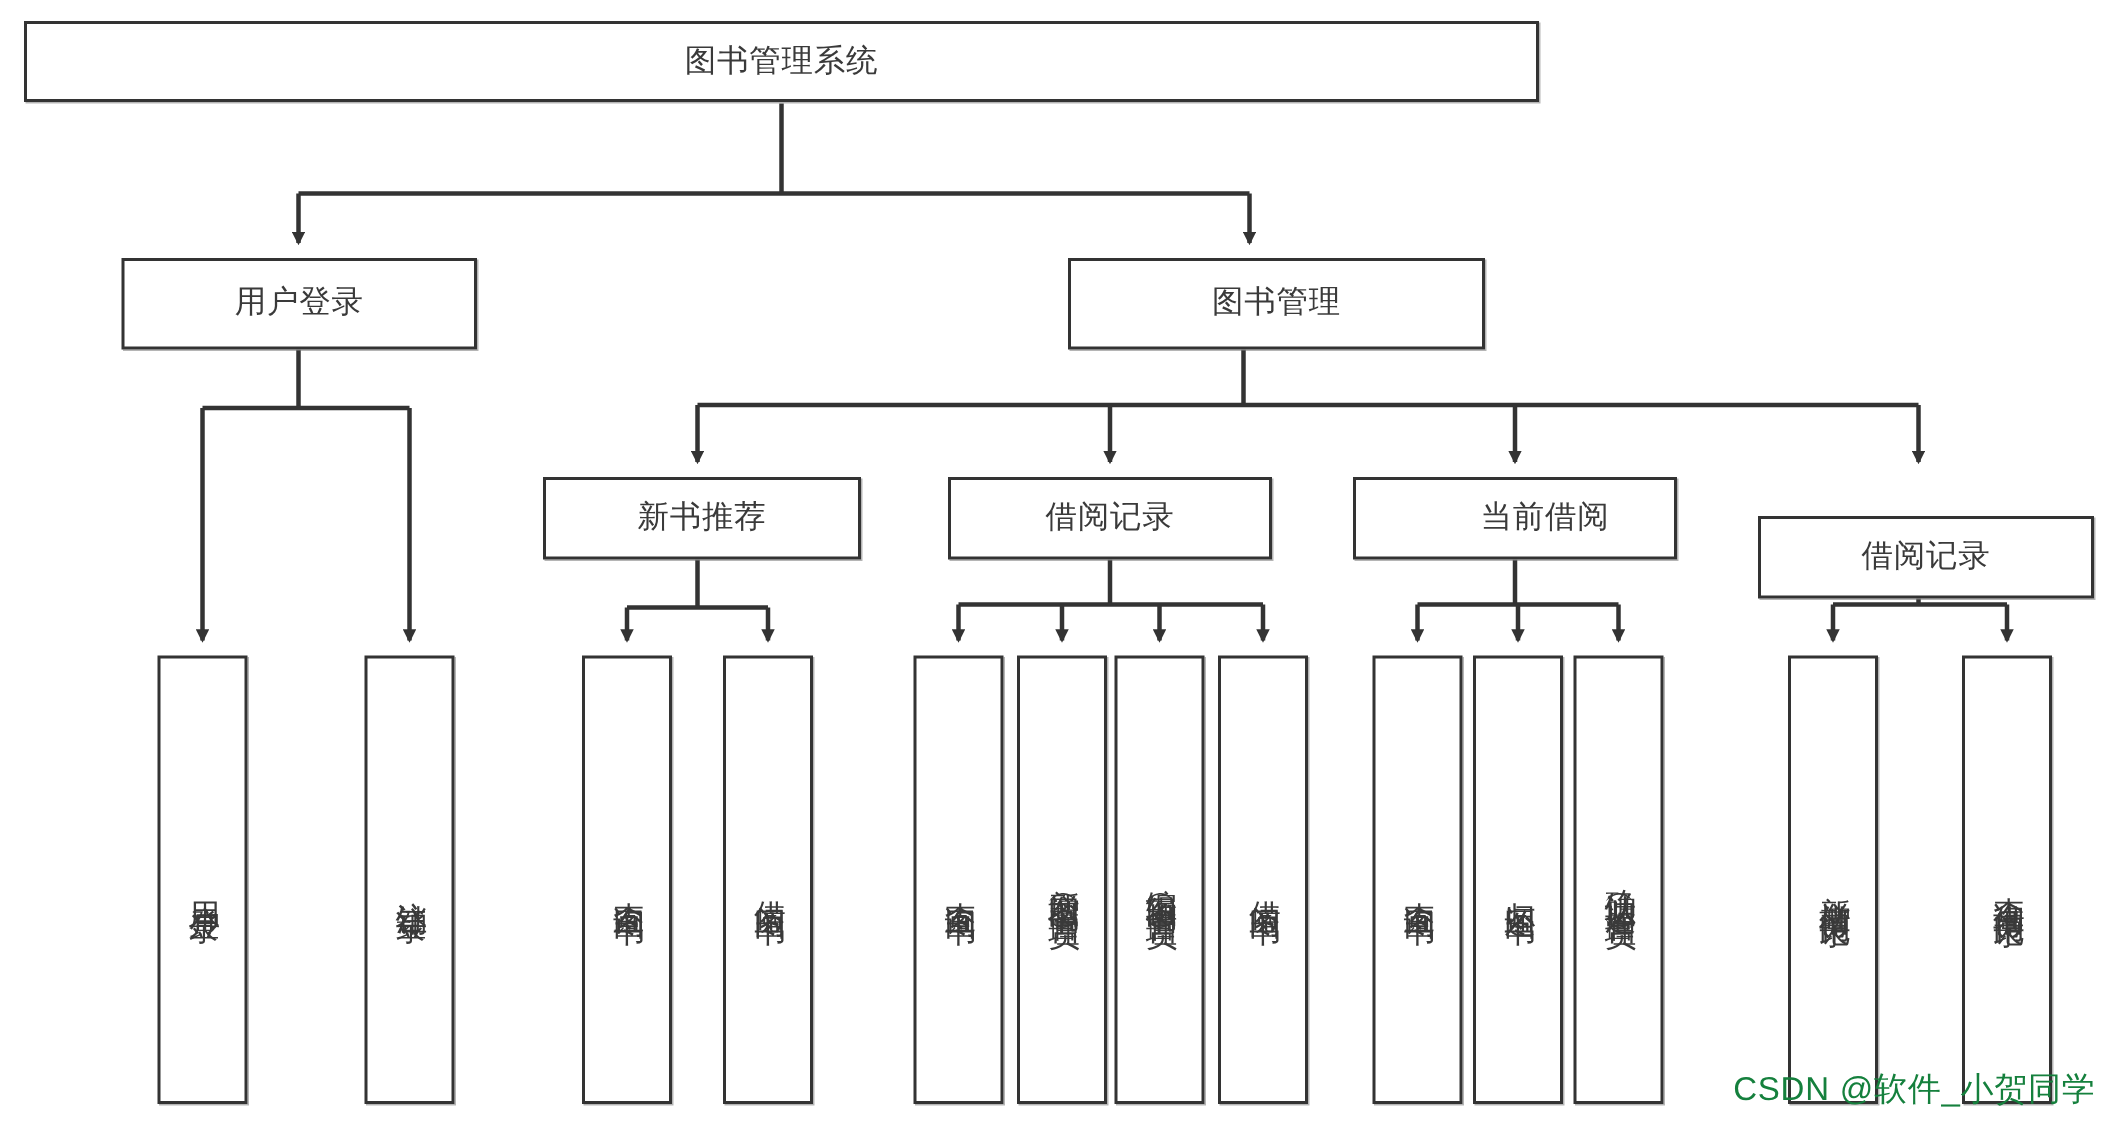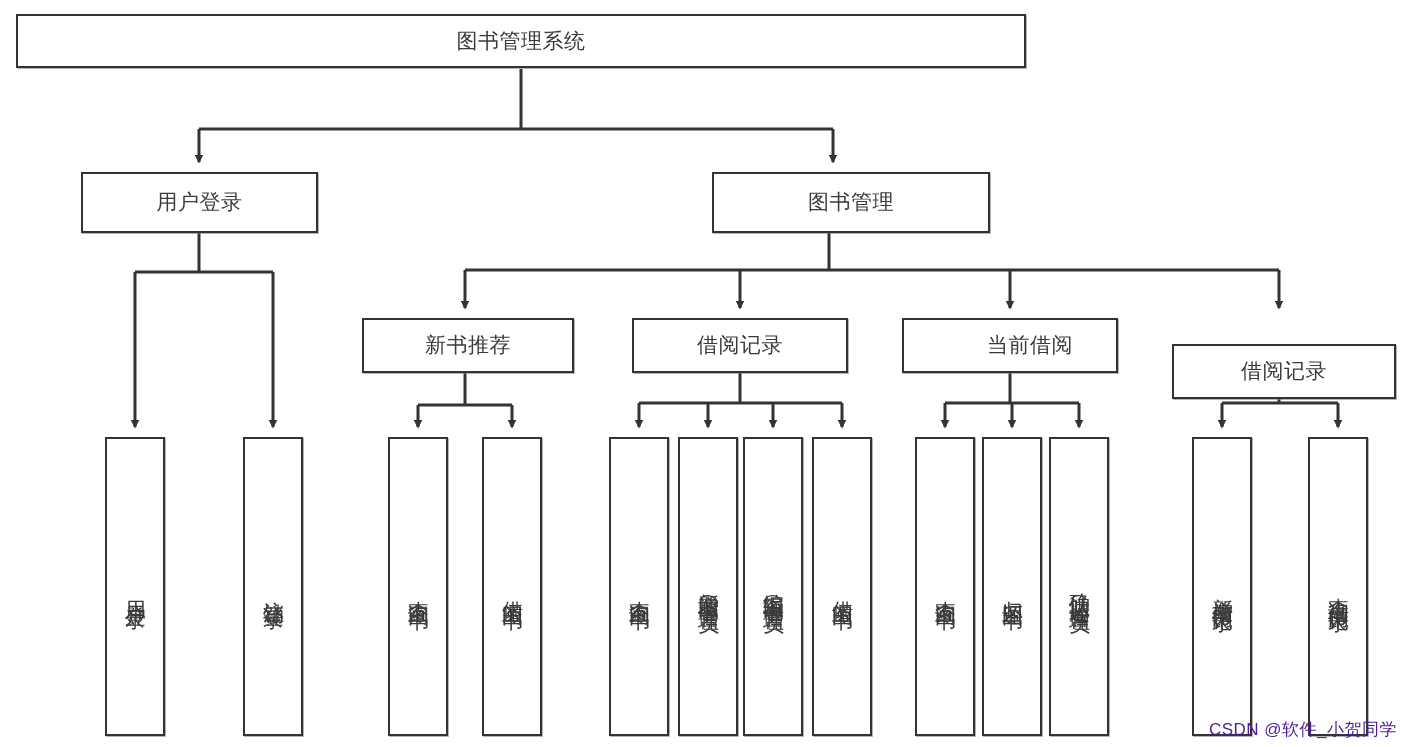--- a/index.html
+++ b/index.html
@@ -54,22 +54,22 @@
     text-orientation: upright;
     letter-spacing: 3px;
     font-size: 21px;
     white-space: nowrap;
     transform: none;
   }
   .watermark {
     position: absolute;
     right: 8px;
     bottom: 6px;
-    color: #4c1d95;
-    font-size: 17px;
+    color: #15803d;
+    font-size: 22px;
     letter-spacing: 0.5px;
     white-space: nowrap;
     pointer-events: none;
   }
 </style>
 </head>
 <body>
 
 <div id="diagram-root">
 

